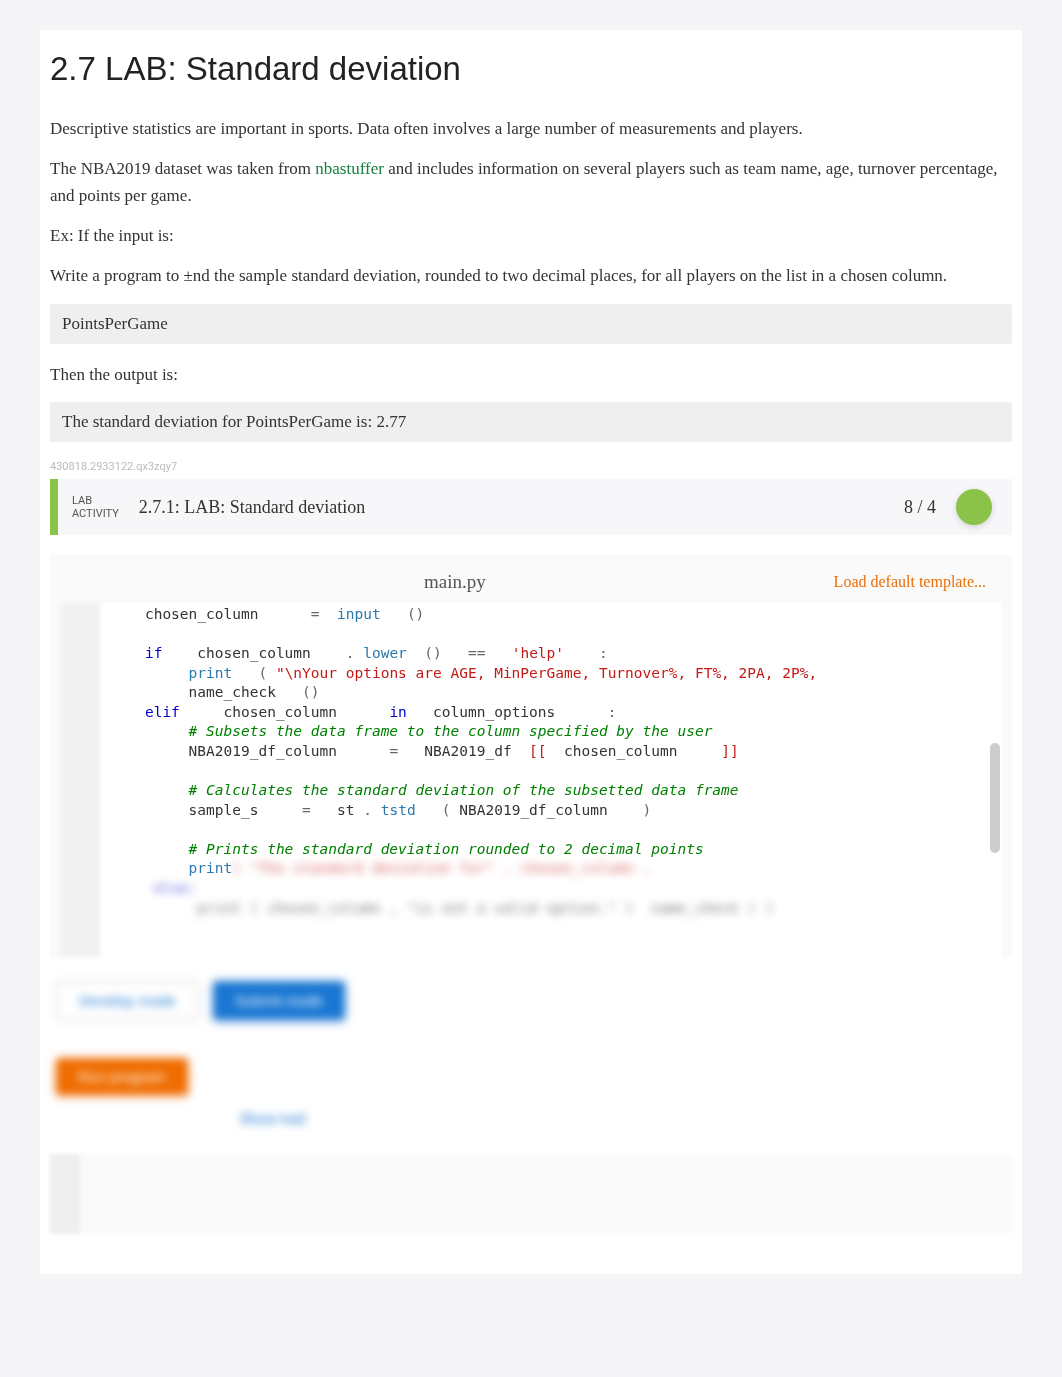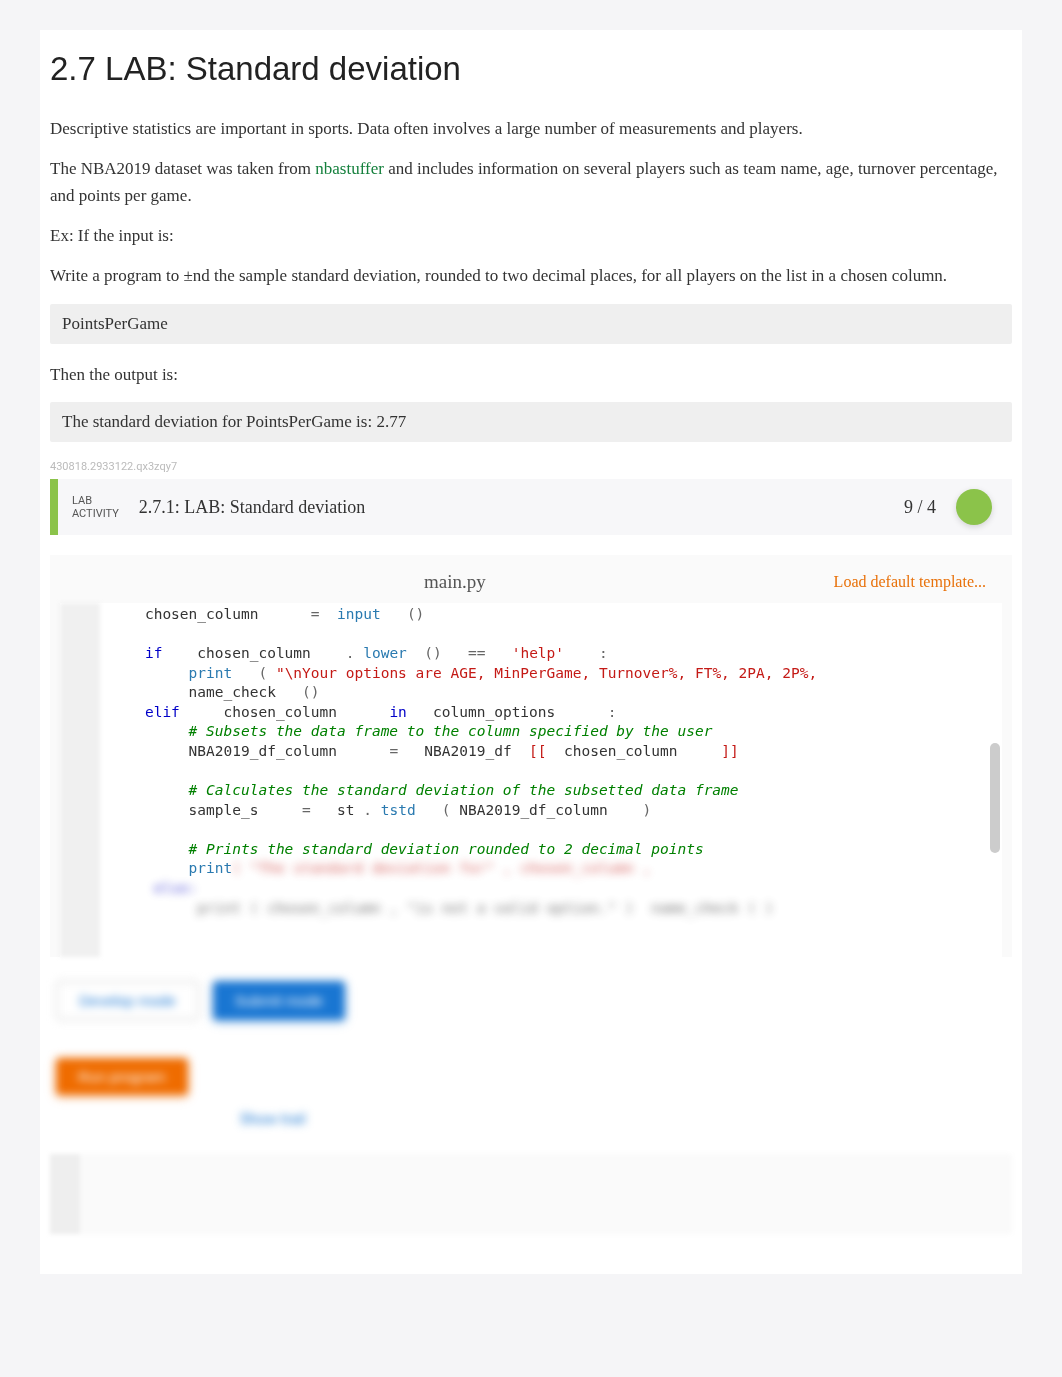--- a/index.html
+++ b/index.html
@@ -208,21 +208,21 @@
   <div class="codebox">The standard deviation for PointsPerGame is: 2.77</div>
 
   <div class="tinyid">430818.2933122.qx3zqy7</div>
 
   <div class="lab-activity">
     <div class="lab-tag">
       <div>LAB</div>
       <div>ACTIVITY</div>
     </div>
     <div class="lab-title">2.7.1: LAB: Standard deviation</div>
-    <div class="score">9 / 4</div>
+    <div class="score">8 / 4</div>
     <div class="bubble"></div>
   </div>
 
   <div class="editor-shell">
     <div class="editor-header">
       <div class="editor-filename">main.py</div>
       <div class="load-template">Load default template...</div>
     </div>
     <div class="editor-body">
       <div class="gutter"></div>

